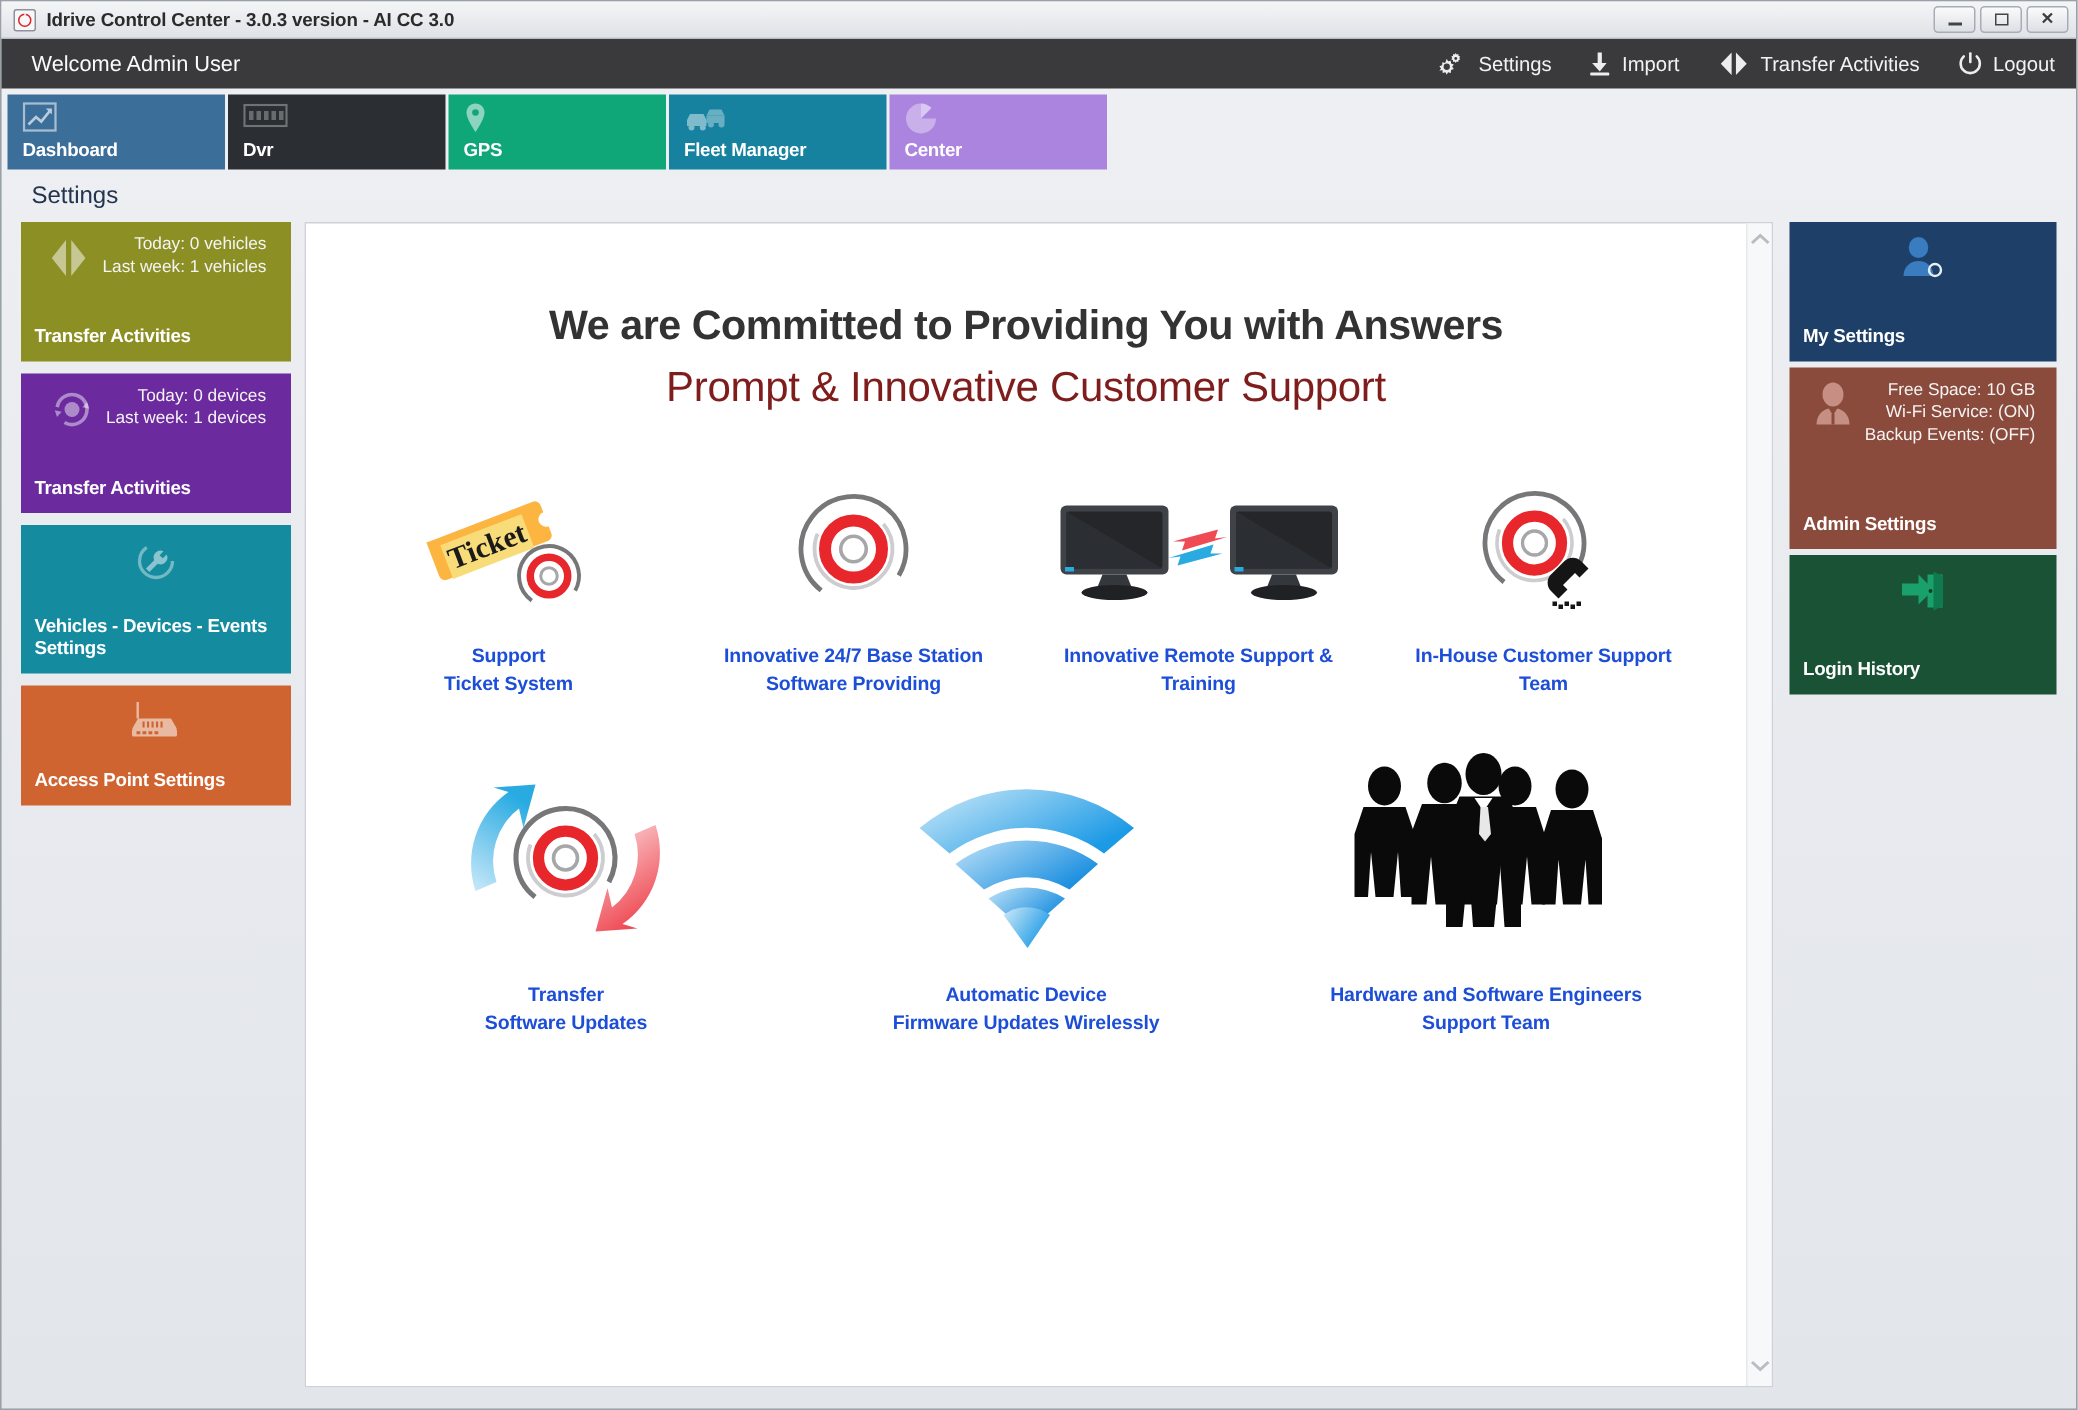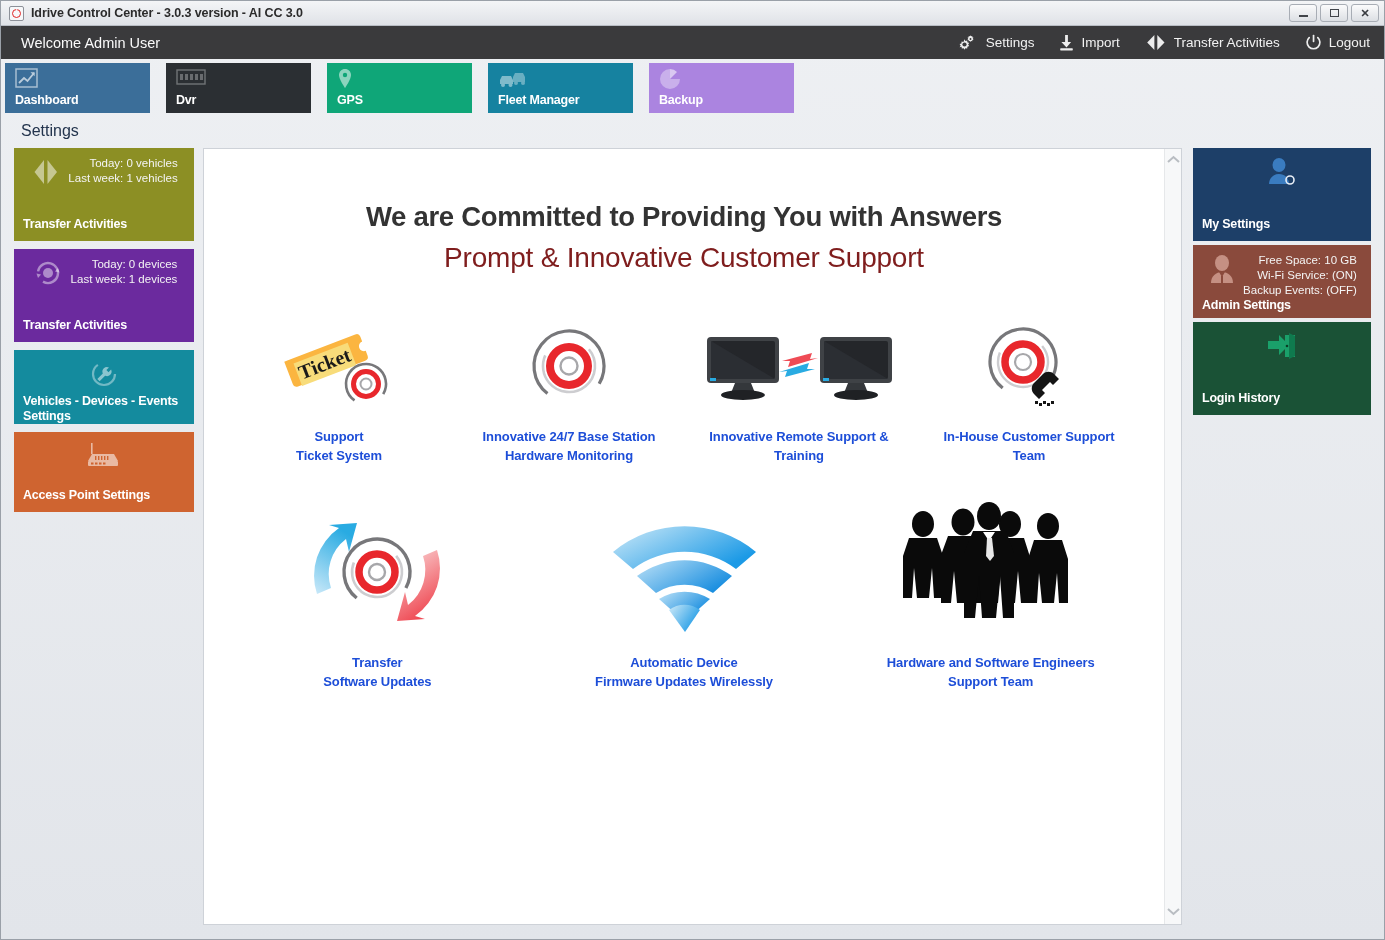--- a/index.html
+++ b/index.html
@@ -84,21 +84,21 @@
     cursor: pointer; white-space: nowrap;
   }
   .tb-ico { display: flex; align-items: center; justify-content: center; }
 
   
   #tabstrip {
     flex: 0 0 55px; height: 55px;
     display: flex; align-items: flex-start;
     padding: 4px 0 0 4px;
     background: transparent;
-    gap: 16px;
+    gap: 2px;
   }
   .tab {
     width: 145px; height: 50px;
     position: relative;
     padding: 5px 8px 6px 10px;
     color: #fff;
     display: flex; flex-direction: column; justify-content: space-between;
     cursor: pointer;
   }
   .tab .tab-ico { height: 22px; opacity: .65; }
@@ -342,21 +342,21 @@
       <div class="tab-label">Fleet Manager</div>
     </div>
 
     <div class="tab" style="background:#ab84e0">
       <div class="tab-ico">
         <svg width="22" height="22" viewBox="0 0 22 22">
           <path d="M11 11V1A10 10 0 0 0 11 21A10 10 0 0 0 21 11z" fill="#fff" opacity=".55"></path>
           <path d="M11 11V1a10 10 0 0 1 7 3z" fill="#fff" opacity=".85"></path>
         </svg>
       </div>
-      <div class="tab-label">Backup</div>
+      <div class="tab-label">Center</div>
     </div>
 
   </div>
 
   <div id="pagetitle">Settings</div>
 
   <div id="body">
 
     <div id="left-col">
 
@@ -387,21 +387,21 @@
             </svg>
           </span>
           <span class="tile-stats">
             <span>Today: 0 devices</span><br>
             <span>Last week: 1 devices</span>
           </span>
         </div>
         <div class="tile-label">Transfer Activities</div>
       </div>
 
-      <div class="side-tile" style="background:#148b9e; height:74px">
+      <div class="side-tile" style="background:#148b9e; height:99px">
         <div class="tile-top">
           <span>
             <svg width="32" height="32" viewBox="0 0 32 32">
               <circle cx="16" cy="16" r="11" fill="none" stroke="#fff" stroke-width="2.2" opacity=".4" stroke-dasharray="45 25"></circle>
               <path d="M21 9.5a4.6 4.6 0 0 0-6.2 6l-5.5 5.5 2.3 2.3 5.5-5.5a4.6 4.6 0 0 0 6-6.2l-2.6 2.6-2.1-2.1z" fill="#fff" opacity=".5"></path>
             </svg>
           </span>
         </div>
         <div class="tile-label">Vehicles - Devices - Events Settings</div>
       </div>
@@ -468,21 +468,21 @@
               <div class="fico">
                 <svg width="96" height="96" viewBox="0 0 96 96">
                   <circle cx="48" cy="48" r="35" fill="none" stroke="#77777a" stroke-width="3.2" stroke-dasharray="160 60" transform="rotate(128 48 48)"></circle>
                   <circle cx="48" cy="48" r="26" fill="none" stroke="#cdcdd0" stroke-width="2.6" stroke-dasharray="110 55" transform="rotate(-40 48 48)"></circle>
                   <circle cx="48" cy="48" r="19" fill="none" stroke="#e8272c" stroke-width="8"></circle>
                   <circle cx="48" cy="48" r="8.5" fill="none" stroke="#a7a7aa" stroke-width="2.4"></circle>
                 </svg>
               </div>
               <div class="fcap">
                 <span>Innovative 24/7 Base Station</span><br>
-                <span>Hardware Monitoring</span>
+                <span>Software Providing</span>
               </div>
             </div>
 
             <div class="feature">
               <div class="fico">
                 <svg width="195" height="90" viewBox="0 0 195 90">
                   <g>
                     <rect x="5" y="16" width="72" height="46" rx="4" fill="#3f4246"></rect>
                     <rect x="9" y="20" width="64" height="38" rx="2" fill="#24262a"></rect>
                     <path d="M9 20l64 38H9z" fill="#2b2e33"></path>
@@ -653,21 +653,21 @@
             <svg width="34" height="32" viewBox="0 0 34 32">
               <ellipse cx="14" cy="9" rx="6.5" ry="7" fill="#3a7cc0"></ellipse>
               <path d="M4 28c0-6 4.5-10 10-10s10 4 10 10z" fill="#3a7cc0"></path>
               <circle cx="25" cy="24" r="4" fill="none" stroke="#e8eef6" stroke-width="1.6"></circle>
             </svg>
           </span>
         </div>
         <div class="tile-label">My Settings</div>
       </div>
 
-      <div class="side-tile" style="background:#8a4a3c; height:73px">
+      <div class="side-tile" style="background:#8a4a3c; height:121px">
         <div class="tile-top">
           <span>
             <svg width="30" height="32" viewBox="0 0 30 32">
               <ellipse cx="15" cy="10" rx="7" ry="8" fill="#c59083"></ellipse>
               <path d="M4 30c0-7 5-11 11-11s11 4 11 11z" fill="#c59083"></path>
               <path d="M12 19h6l-3 5z" fill="#8a4a3c"></path>
               <path d="M14 23h2v7h-2z" fill="#8a4a3c"></path>
             </svg>
           </span>
           <span class="tile-stats">

